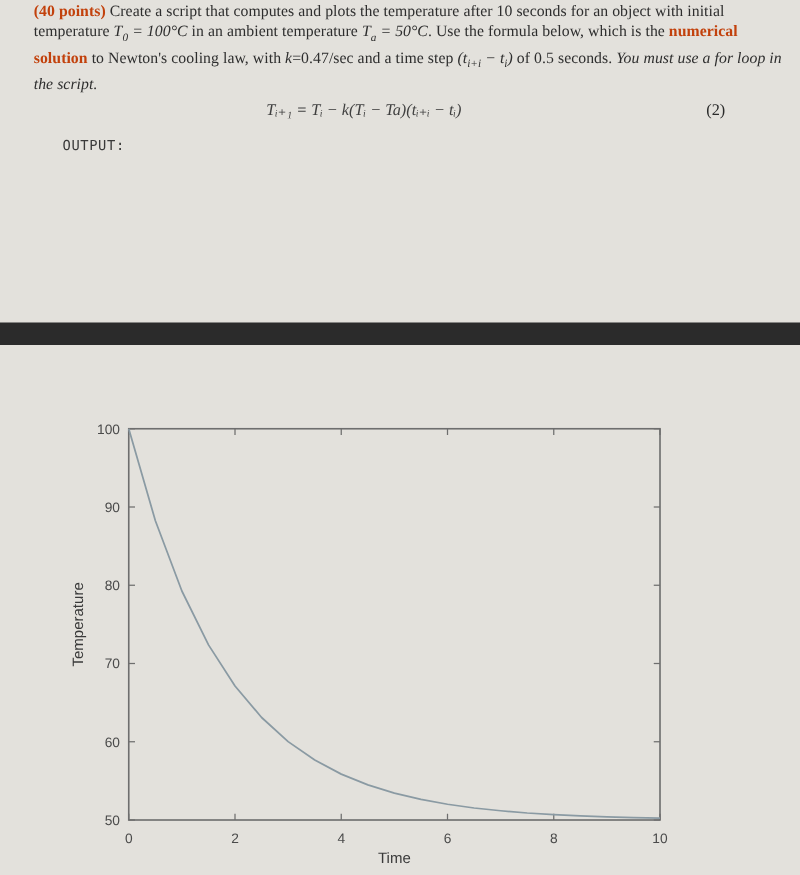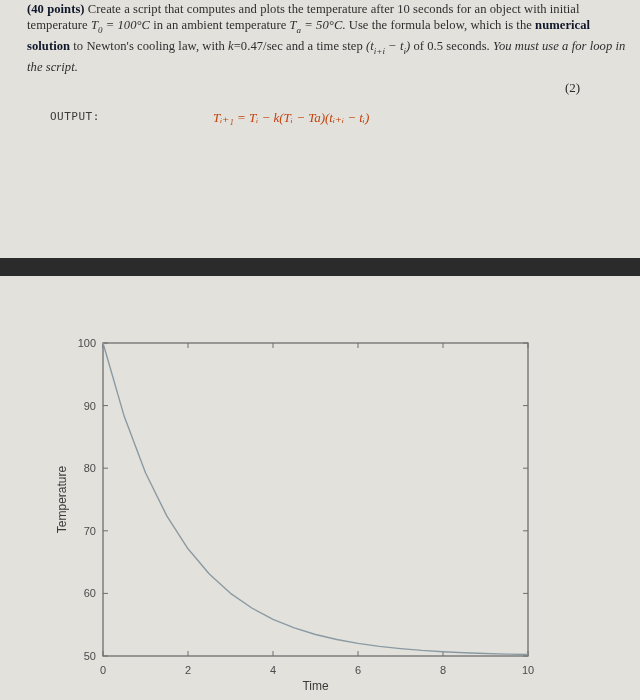--- a/index.html
+++ b/index.html
@@ -6,26 +6,26 @@
   body {
     width:640px; height:700px; overflow:hidden; position:relative;
     background:#e3e1dc;
     font-family:"Liberation Serif", "DejaVu Serif", serif;
     color:#2e2e2e;
   }
   .problem {
     position:absolute; left:27px; top:1px; width:600px;
     font-size:12.6px; line-height:16.2px; letter-spacing:0.05px;
   }
-  .problem b { font-weight:bold; color:#0f172a; }
+  .problem b { font-weight:bold; color:#c2410c; }
   .problem i { font-style:italic; }
   .math { font-style:italic;margin-top:21px; }
   .equation {
     position:absolute; left:213px; top:80px;
-    font-size:13px; font-style:italic; color:#c2410c;margin-top:30px;
+    font-size:13px; font-style:italic; color:#404040;
   }
   .eq-number {
     position:absolute; left:565px; top:80px; font-size:13px; color:#2a2a2a;
   }
   .output-label {
     position:absolute; left:50px; top:110px;
     font-family:"DejaVu Sans Mono", "Liberation Mono", monospace;
     font-size:11px; color:#3a3a3a; letter-spacing:0.5px;text-align:center;
   }
   .divider-band {

